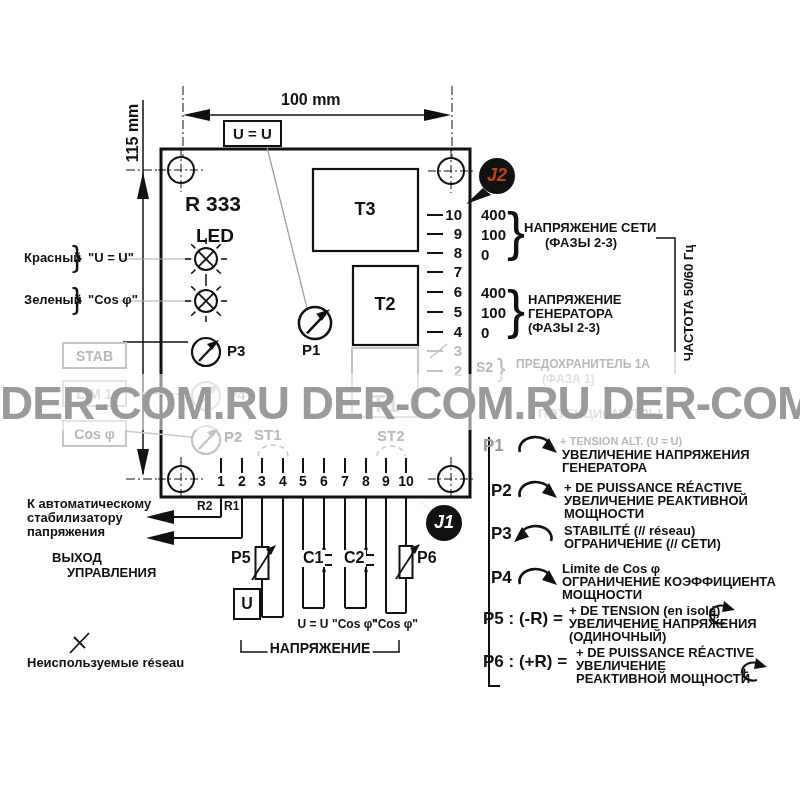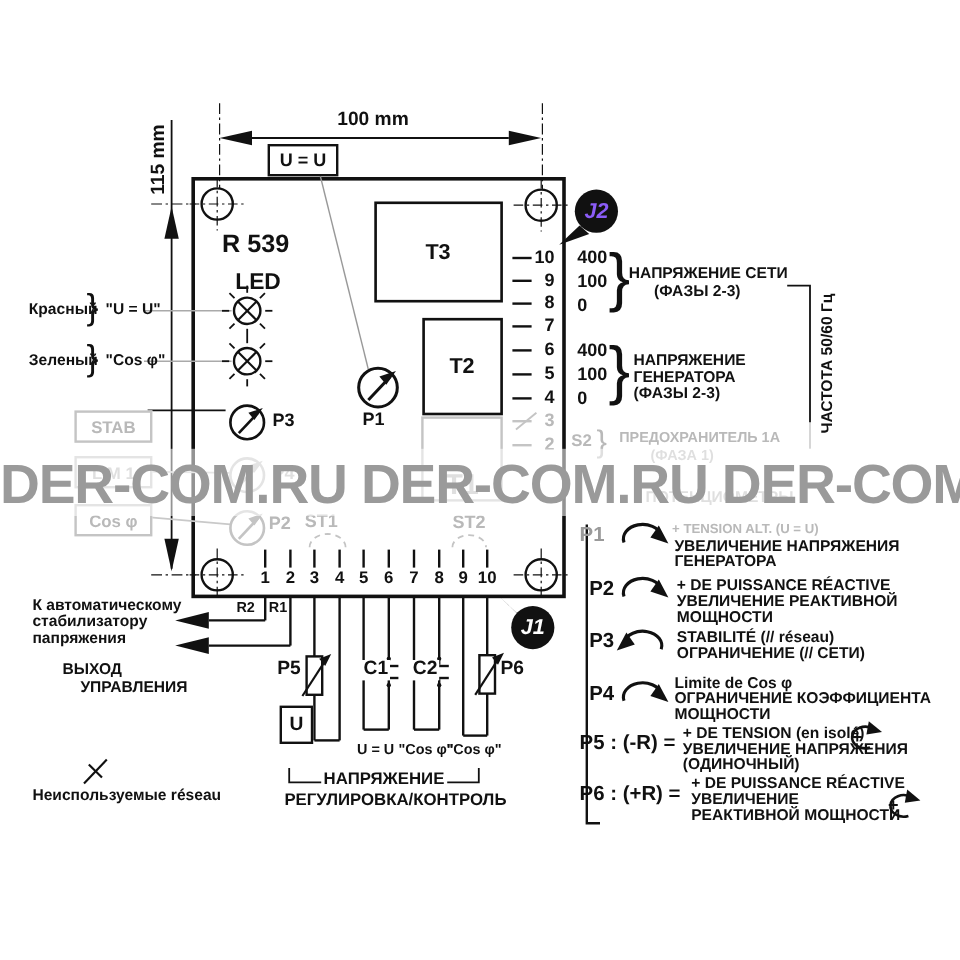--- a/index.html
+++ b/index.html
@@ -239,21 +239,21 @@
   </g>
 </svg>
 
 <div class="t" style="left:281px;top:92px;font-size:16px">100 mm</div>
 <div class="t rot" style="left:133px;top:133px;font-size:16px">115 mm</div>
 
 <div class="box" style="left:223px;top:120px;width:55px;height:23px;font-size:15px">
       <span>U = U</span>
     </div>
 
-<div class="t" style="left:185px;top:193px;font-size:21px">R 539</div>
+<div class="t" style="left:185px;top:193px;font-size:21px">R 333</div>
 <div class="t" style="left:196px;top:226px;font-size:19px">LED</div>
 
 <div class="t rg" style="left:24px;top:251px">Красный</div>
 <div class="t brace" style="left:72px;top:242px;font-size:30px">}</div>
 <div class="t" style="left:88px;top:251px">"U = U"</div>
 <div class="t rg" style="left:24px;top:293px">Зеленый</div>
 <div class="t brace" style="left:72px;top:284px;font-size:30px">}</div>
 <div class="t" style="left:88px;top:293px">"Cos φ"</div>
 
 <div class="t" style="left:227px;top:343px;font-size:15px">P3</div>
@@ -292,21 +292,21 @@
 <div class="t rx" style="left:462px;top:207px;font-size:15px">10</div>
 <div class="t rx" style="left:462px;top:226px;font-size:15px">9</div>
 <div class="t rx" style="left:462px;top:245px;font-size:15px">8</div>
 <div class="t rx" style="left:462px;top:264px;font-size:15px">7</div>
 <div class="t rx" style="left:462px;top:284px;font-size:15px">6</div>
 <div class="t rx" style="left:462px;top:304px;font-size:15px">5</div>
 <div class="t rx" style="left:462px;top:324px;font-size:15px">4</div>
 <div class="t rx gy" style="left:462px;top:343px;font-size:15px">3</div>
 <div class="t rx gy" style="left:462px;top:363px;font-size:15px">2</div>
 
-<div class="t ctr" style="left:497px;top:176px;font-size:18px;font-style:italic;color:#8b5cf6;z-index:3">J2</div>
+<div class="t ctr" style="left:497px;top:176px;font-size:18px;font-style:italic;color:#c2410c;z-index:3">J2</div>
 <div class="t ctr" style="left:444px;top:523px;font-size:18px;font-style:italic;color:#fff;z-index:3">J1</div>
 
 <div class="t" style="left:481px;top:207px;font-size:15px">400</div>
 <div class="t" style="left:481px;top:227px;font-size:15px">100</div>
 <div class="t" style="left:481px;top:247px;font-size:15px">0</div>
 <div class="t brace" style="left:507px;top:204px;font-size:54px">}</div>
 <div class="t" style="left:524px;top:221px">НАПРЯЖЕНИЕ СЕТИ</div>
 <div class="t" style="left:545px;top:236px">(ФАЗЫ 2-3)</div>
 
 <div class="t" style="left:481px;top:285px;font-size:15px">400</div>
@@ -369,18 +369,17 @@
 <div class="box" style="left:233px;top:588px;width:24px;height:28px;font-size:16px">
       <span>U</span>
     </div>
 <div class="t wbg" style="left:301px;top:550px;font-size:16px">C1</div>
 <div class="t wbg" style="left:342px;top:550px;font-size:16px">C2</div>
 <div class="t" style="left:417px;top:550px;font-size:16px">P6</div>
 <div class="t cx" style="left:313px;top:618px;font-size:12px">U = U</div>
 <div class="t cx" style="left:355px;top:618px;font-size:12px">"Cos φ"</div>
 <div class="t cx" style="left:395px;top:618px;font-size:12px">"Cos φ"</div>
 <div class="t cx wbg" style="left:320px;top:641px;font-size:14px;z-index:3">НАПРЯЖЕНИЕ</div>
-<div class="t" style="left:237px;top:659px;font-size:14px">РЕГУЛИРОВКА/КОНТРОЛЬ</div>
 
 <div id="band"></div>
 <div id="wm">DER-COM.RU DER-COM.RU DER-COM.RU</div>
 
 </div>
 
 </body></html>

